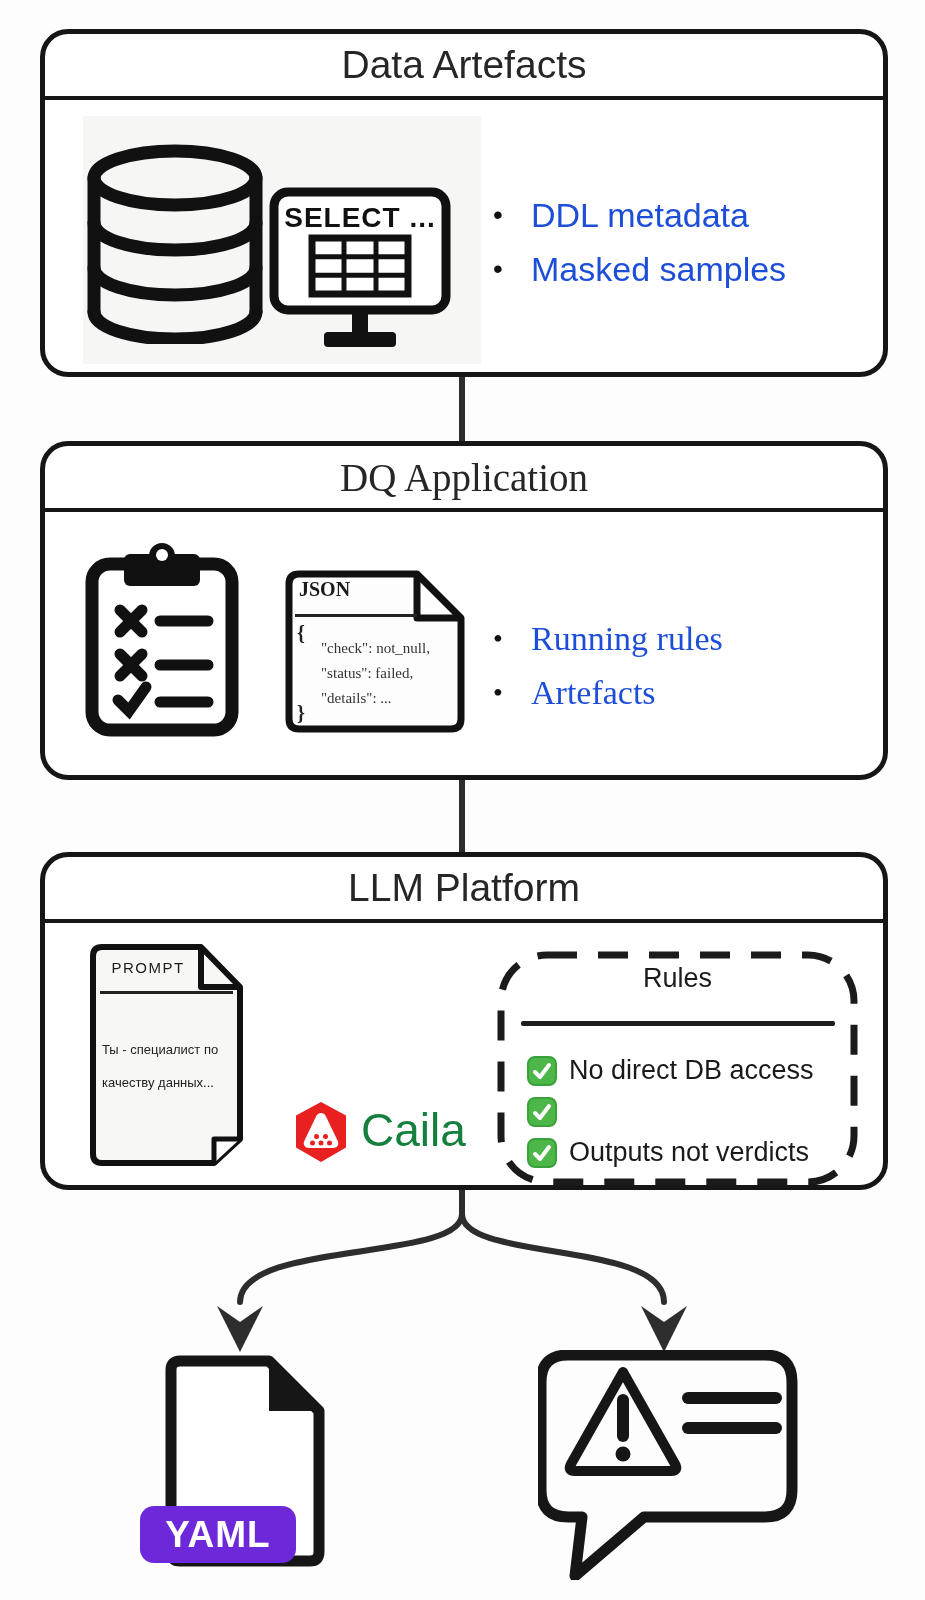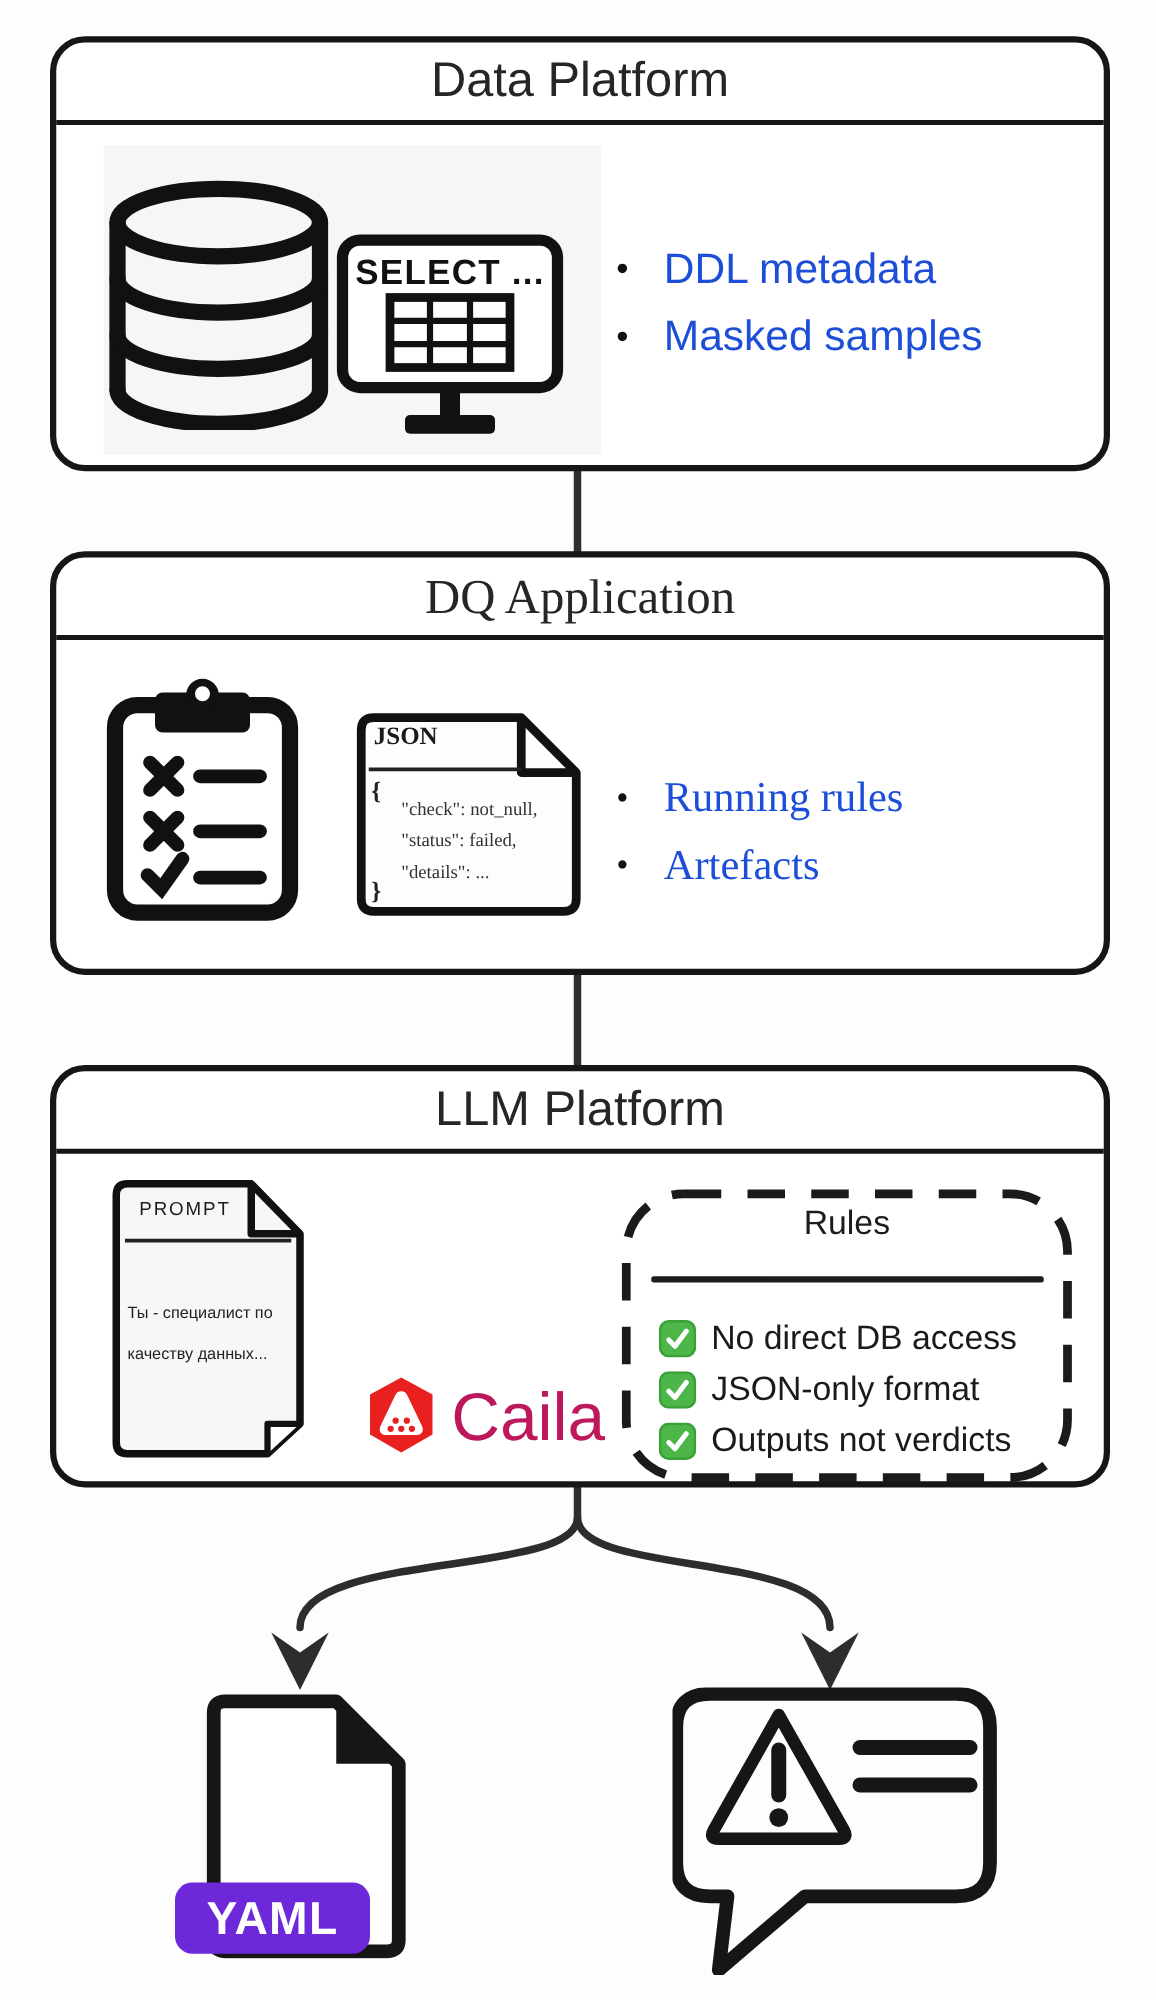--- a/index.html
+++ b/index.html
@@ -35,21 +35,21 @@
 
   
   .prompt-card{position:absolute;width:157px;height:224px;}
   .prompt-title{position:absolute;left:0;top:16px;width:120px;text-align:center;
                 font-size:15px;font-weight:normal;letter-spacing:1.5px;color:#1c1c1c;}
   .prompt-rule{position:absolute;left:12px;top:48px;width:133px;height:3px;background:#222;}
   .prompt-body{position:absolute;left:14px;top:90px;width:132px;
                font-size:13px;line-height:33px;color:#222;}
 
   
-  .caila-word{position:absolute;font-size:54px;color:#be185d;}
+  .caila-word{position:absolute;font-size:46px;color:#15803d;}
 
   
   .rules-box{position:absolute;width:361px;height:235px;}
   .rules-title{position:absolute;left:0;top:12px;width:100%;text-align:center;
                font-size:27px;color:#1c1c1c;}
   .rules-divider{position:absolute;left:24px;top:70px;width:314px;height:5px;background:#1d1d1d;border-radius:2px;}
   .rules-items{position:absolute;left:30px;top:94px;display:flex;flex-direction:column;}
   .rule-row{display:flex;align-items:flex-end;height:41px;}
   .rule-check{width:30px;height:30px;margin-right:12px;flex:0 0 auto;}
   .rule-label{font-size:27px;color:#1a1a1a;white-space:nowrap;}
@@ -70,21 +70,21 @@
       <line x1="462" y1="373" x2="462" y2="447"></line>
       <line x1="462" y1="776" x2="462" y2="858"></line>
       <path d="M462,1184 V1214 C462,1262 240,1240 240,1302"></path>
       <path d="M462,1214 C462,1262 664,1240 664,1302"></path>
     </g>
     <path d="M240,1352 L217,1306 L240,1322 L263,1306 Z" fill="#2d2d2d"></path>
     <path d="M664,1352 L641,1306 L664,1322 L687,1306 Z" fill="#2d2d2d"></path>
   </svg>
 
   <div class="panel" style="top:29px;height:348px;">
-    <div class="panel-title">Data Platform</div>
+    <div class="panel-title">Data Artefacts</div>
     <div class="panel-body">
       <div class="backdrop" style="left:38px;top:16px;width:398px;height:248px;"></div>
 
       <svg class="abs" style="left:40px;top:44px" width="180" height="200" viewBox="0 0 180 200">
         <g stroke="#111" stroke-width="13" fill="none" stroke-linecap="round">
           <ellipse cx="90" cy="34" rx="81" ry="27"></ellipse>
           <path d="M9,34 V168"></path>
             <path d="M171,34 V168"></path>
           <path d="M9,79 A81 27 0 0 0 171,79"></path>
           <path d="M9,124 A81 27 0 0 0 171,124"></path>
@@ -209,21 +209,20 @@
               <rect x="1" y="1" width="28" height="28" rx="7" fill="#4cb648" stroke="#3aa139" stroke-width="2"></rect>
               <polyline points="8,16 13,21 22,9" fill="none" stroke="#fff" stroke-width="4" stroke-linecap="round" stroke-linejoin="round"></polyline>
             </svg>
             <span class="rule-label">No direct DB access</span>
           </div>
           <div class="rule-row">
             <svg class="rule-check" viewBox="0 0 30 30">
               <rect x="1" y="1" width="28" height="28" rx="7" fill="#4cb648" stroke="#3aa139" stroke-width="2"></rect>
               <polyline points="8,16 13,21 22,9" fill="none" stroke="#fff" stroke-width="4" stroke-linecap="round" stroke-linejoin="round"></polyline>
             </svg>
-            <span class="rule-label">JSON-only format</span>
           </div>
           <div class="rule-row">
             <svg class="rule-check" viewBox="0 0 30 30">
               <rect x="1" y="1" width="28" height="28" rx="7" fill="#4cb648" stroke="#3aa139" stroke-width="2"></rect>
               <polyline points="8,16 13,21 22,9" fill="none" stroke="#fff" stroke-width="4" stroke-linecap="round" stroke-linejoin="round"></polyline>
             </svg>
             <span class="rule-label">Outputs not verdicts</span>
           </div>
         </div>
       </div>

